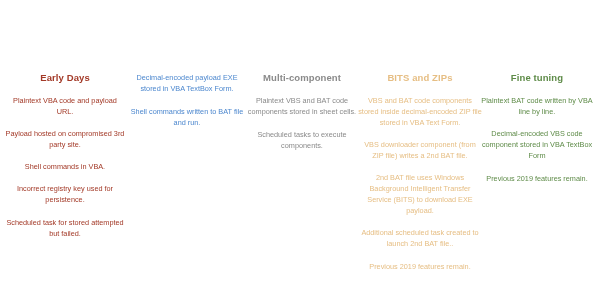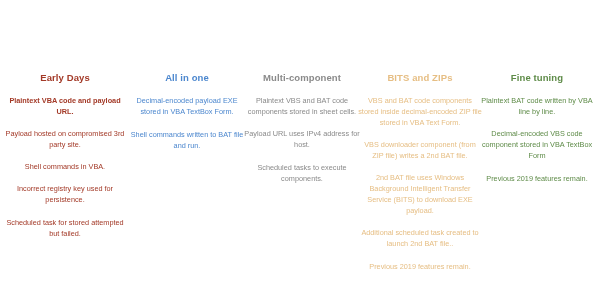--- a/index.html
+++ b/index.html
@@ -95,41 +95,39 @@
 <body>
 
 <div id="infographic">
 
 
   <div class="columns">
 
     <div class="column" style="left: 2px; width: 126px;">
       <div class="col-heading" style="color: rgb(163, 58, 40);">Early Days</div>
       <ul class="bullets">
-        <li class="bullet" style="color: rgb(163, 58, 40); font-weight: bold;">Plaintext VBA code and payload URL.</li>
+        <li class="bullet" style="color: rgb(163, 58, 40);">Plaintext VBA code and payload URL.</li>
         <li class="bullet" style="color: rgb(163, 58, 40);">Payload hosted on compromised 3rd party site.</li>
         <li class="bullet" style="color: rgb(163, 58, 40);">Shell commands in VBA.</li>
         <li class="bullet" style="color: rgb(163, 58, 40);">Incorrect registry key used for persistence.</li>
         <li class="bullet" style="color: rgb(163, 58, 40);">Scheduled task for stored attempted but failed.</li>
       </ul>
     </div>
 
     <div class="column" style="left: 124px; width: 126px;">
-      <div class="col-heading" style="color: rgb(76, 135, 206);">All in one</div>
       <ul class="bullets">
         <li class="bullet" style="color: rgb(76, 135, 206);">Decimal-encoded payload EXE stored in VBA TextBox Form.</li>
         <li class="bullet" style="color: rgb(76, 135, 206);">Shell commands written to BAT file and run.</li>
       </ul>
     </div>
 
     <div class="column" style="left: 238px; width: 128px;">
       <div class="col-heading" style="color: rgb(138, 138, 138);">Multi-component</div>
       <ul class="bullets">
         <li class="bullet" style="color: rgb(138, 138, 138);">Plaintext VBS and BAT code components stored in sheet cells.</li>
-        <li class="bullet" style="color: rgb(138, 138, 138);">Payload URL uses IPv4 address for host.</li>
         <li class="bullet" style="color: rgb(138, 138, 138);">Scheduled tasks to execute components.</li>
       </ul>
     </div>
 
     <div class="column" style="left: 356px; width: 128px;">
       <div class="col-heading" style="color: rgb(230, 190, 132);">BITS and ZIPs</div>
       <ul class="bullets">
         <li class="bullet" style="color: rgb(230, 190, 132);">VBS and BAT code components stored inside decimal-encoded ZIP file stored in VBA Text Form.</li>
         <li class="bullet" style="color: rgb(230, 190, 132);">VBS downloader component (from ZIP file) writes a 2nd BAT file.</li>
         <li class="bullet" style="color: rgb(230, 190, 132);">2nd BAT file uses Windows Background Intelligent Transfer Service (BITS) to download EXE payload.</li>

